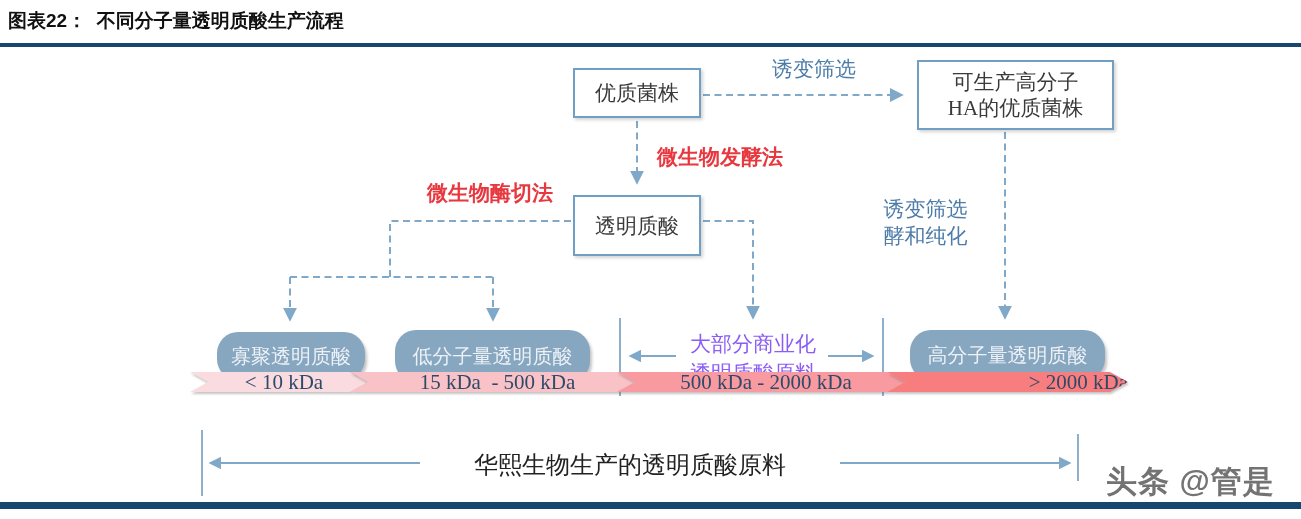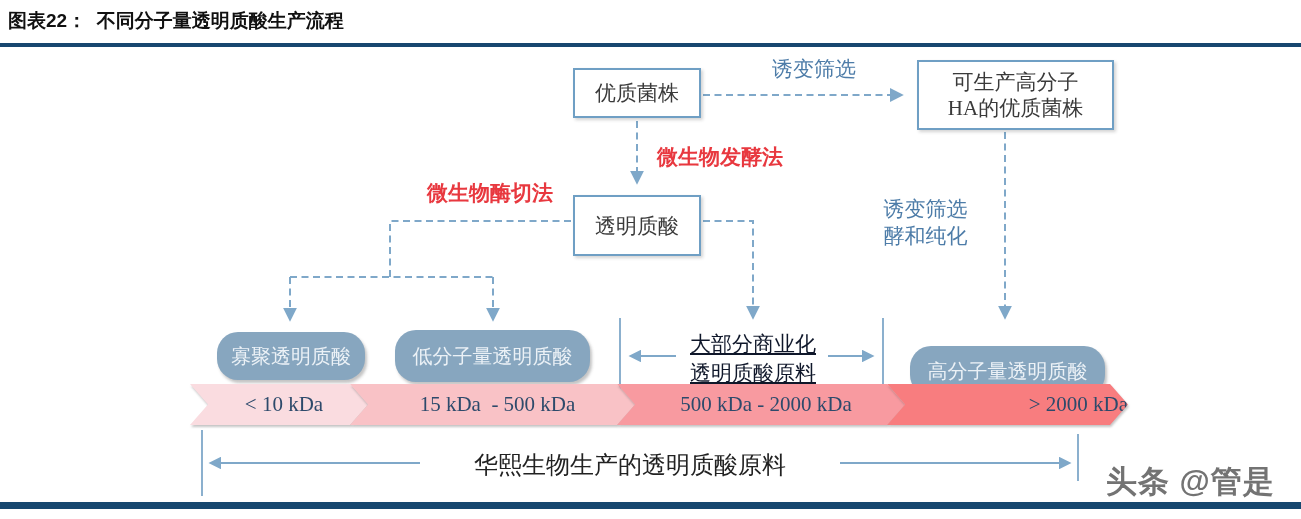--- a/index.html
+++ b/index.html
@@ -27,23 +27,23 @@
         color:var(--diagram-text,#3a3a3a);font-size:21px;line-height:26px;
         box-shadow:2px 2px 3px rgba(60,60,60,.22);text-align:center;}
   .gbox{position:absolute;background:var(--node-fill,#87a6bf);border-radius:21px;
         display:flex;align-items:center;justify-content:center;
         color:var(--node-text,#ebf1f6);font-size:20px;
         box-shadow:2px 3px 3px rgba(60,60,60,.3);}
   .lbl{position:absolute;display:flex;flex-direction:column;align-items:center;
        justify-content:center;text-align:center;}
   .lbl-blue{color:var(--blue-text,#4d7ca8);font-size:21px;line-height:27px;}
   .lbl-red{color:var(--red-text,#e8383f);font-size:21px;font-weight:600;}
-  .lbl-black{color:#0f172a;font-size:21px;line-height:29px;text-decoration:underline;}
+  .lbl-black{color:#8b5cf6;font-size:21px;line-height:29px;}
 
-  .chev-wrap{position:absolute;top:384px;height:41px;filter:drop-shadow(1px 2px 1px rgba(90,90,90,.35));}
+  .chev-wrap{position:absolute;top:372px;height:20px;filter:drop-shadow(1px 2px 1px rgba(90,90,90,.35));}
   .chev{width:100%;height:100%;display:flex;align-items:center;justify-content:center;
         clip-path:polygon(0 0, calc(100% - 18px) 0, 100% 50%, calc(100% - 18px) 100%, 0 100%, 18px 50%);}
   .chev-label{color:var(--chevron-text,#2d4a6b);font-size:21px;white-space:pre;padding-left:10px;}
 
   .bracket-label{position:absolute;left:420px;top:449px;width:420px;text-align:center;
         background:#fff;color:#222;font-size:24px;padding:0 4px;}
   .watermark{position:absolute;left:1106px;top:461px;width:195px;font-size:31px;font-weight:bold;
         color:#737373;font-family:"Liberation Sans","DejaVu Sans",sans-serif;letter-spacing:1px;}
 </style>
 </head>
@@ -112,21 +112,21 @@
 
   <div class="gbox" style="left:395px;top:330px;width:195px;height:52px;">
     <span>低分子量透明质酸</span>
   </div>
 
   <div class="lbl lbl-black" style="left:660px;top:330px;width:186px;height:58px;">
     <span>大部分商业化</span>
     <span>透明质酸原料</span>
   </div>
 
-  <div class="gbox" style="left:910px;top:330px;width:195px;height:50px;margin-top:16px;">
+  <div class="gbox" style="left:910px;top:330px;width:195px;height:50px;">
     <span>高分子量透明质酸</span>
   </div>
 
   <div>
     <div class="chev-wrap" style="left:190px;width:178px;">
       <div class="chev" style="background: rgb(250, 220, 224);">
         <span class="chev-label">&lt; 10 kDa</span>
       </div>
     </div>
     <div class="chev-wrap" style="left:350px;width:285px;">

